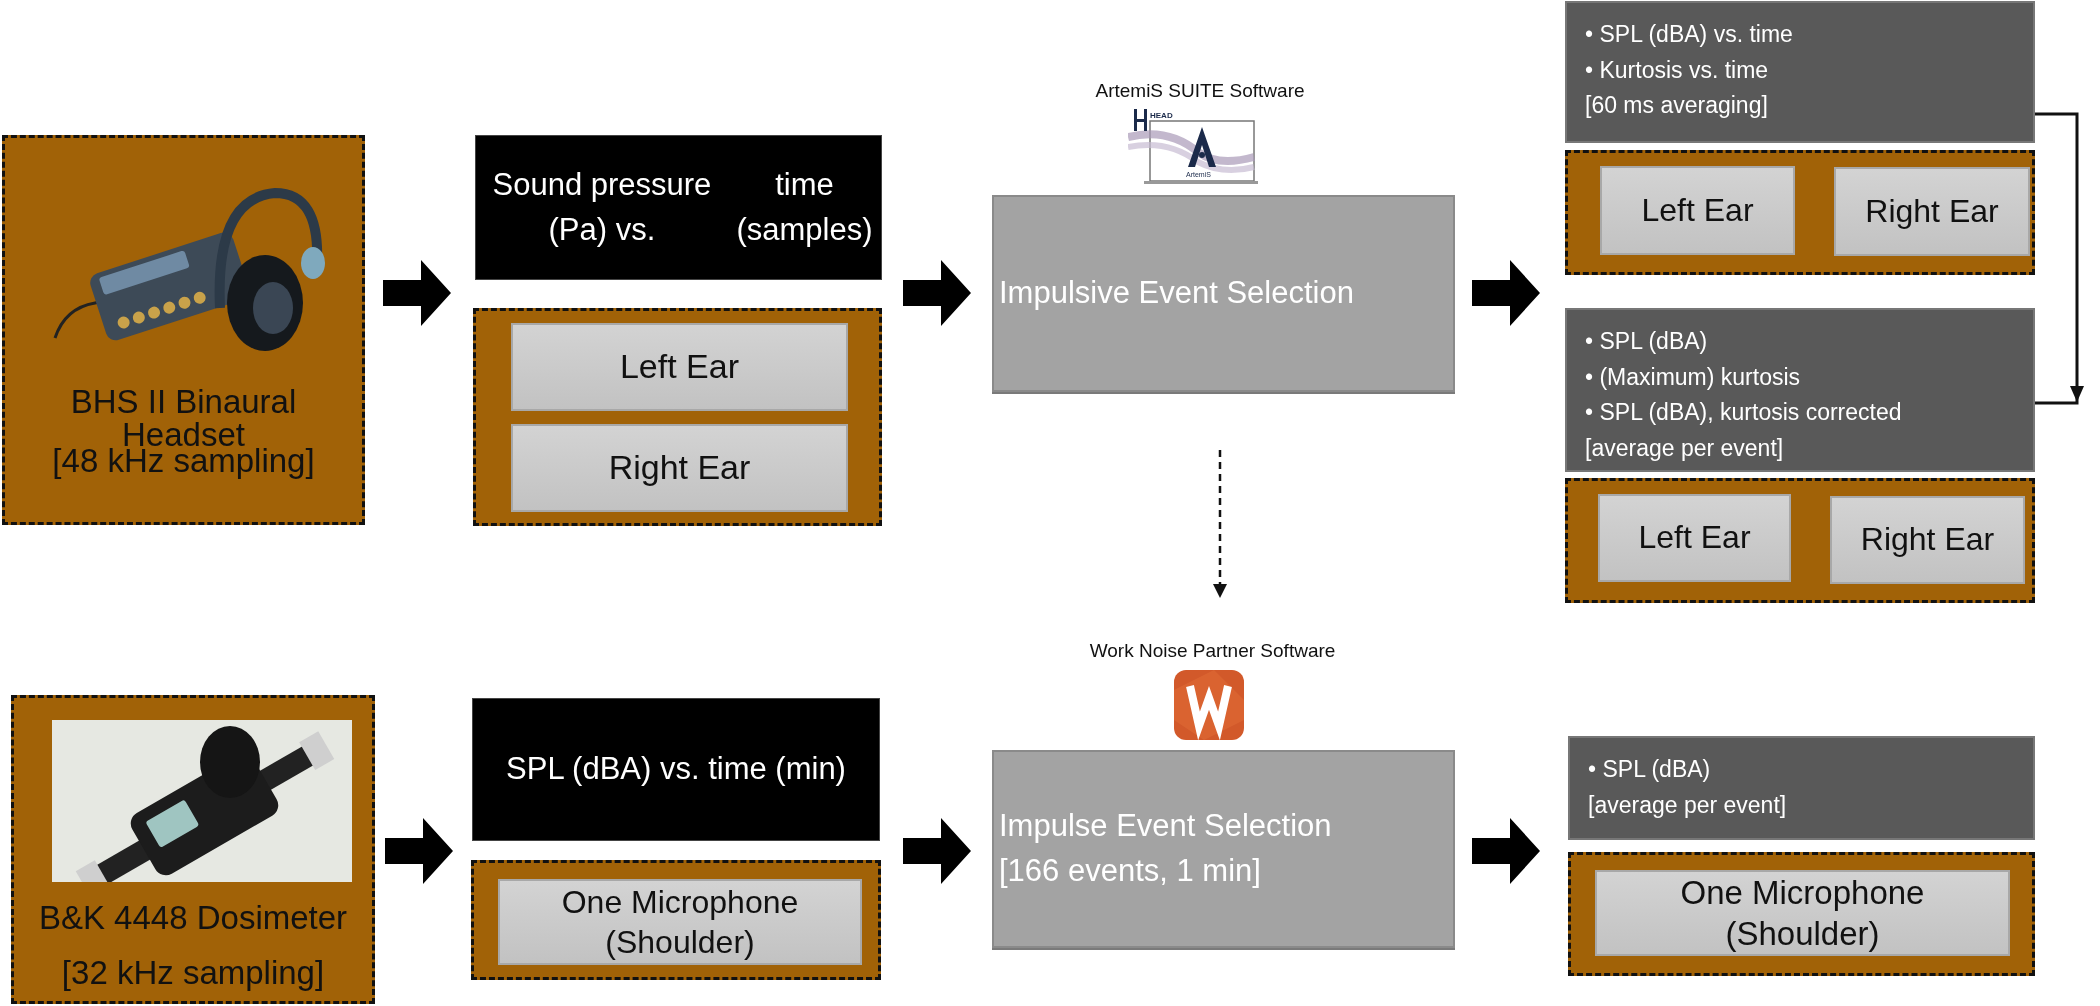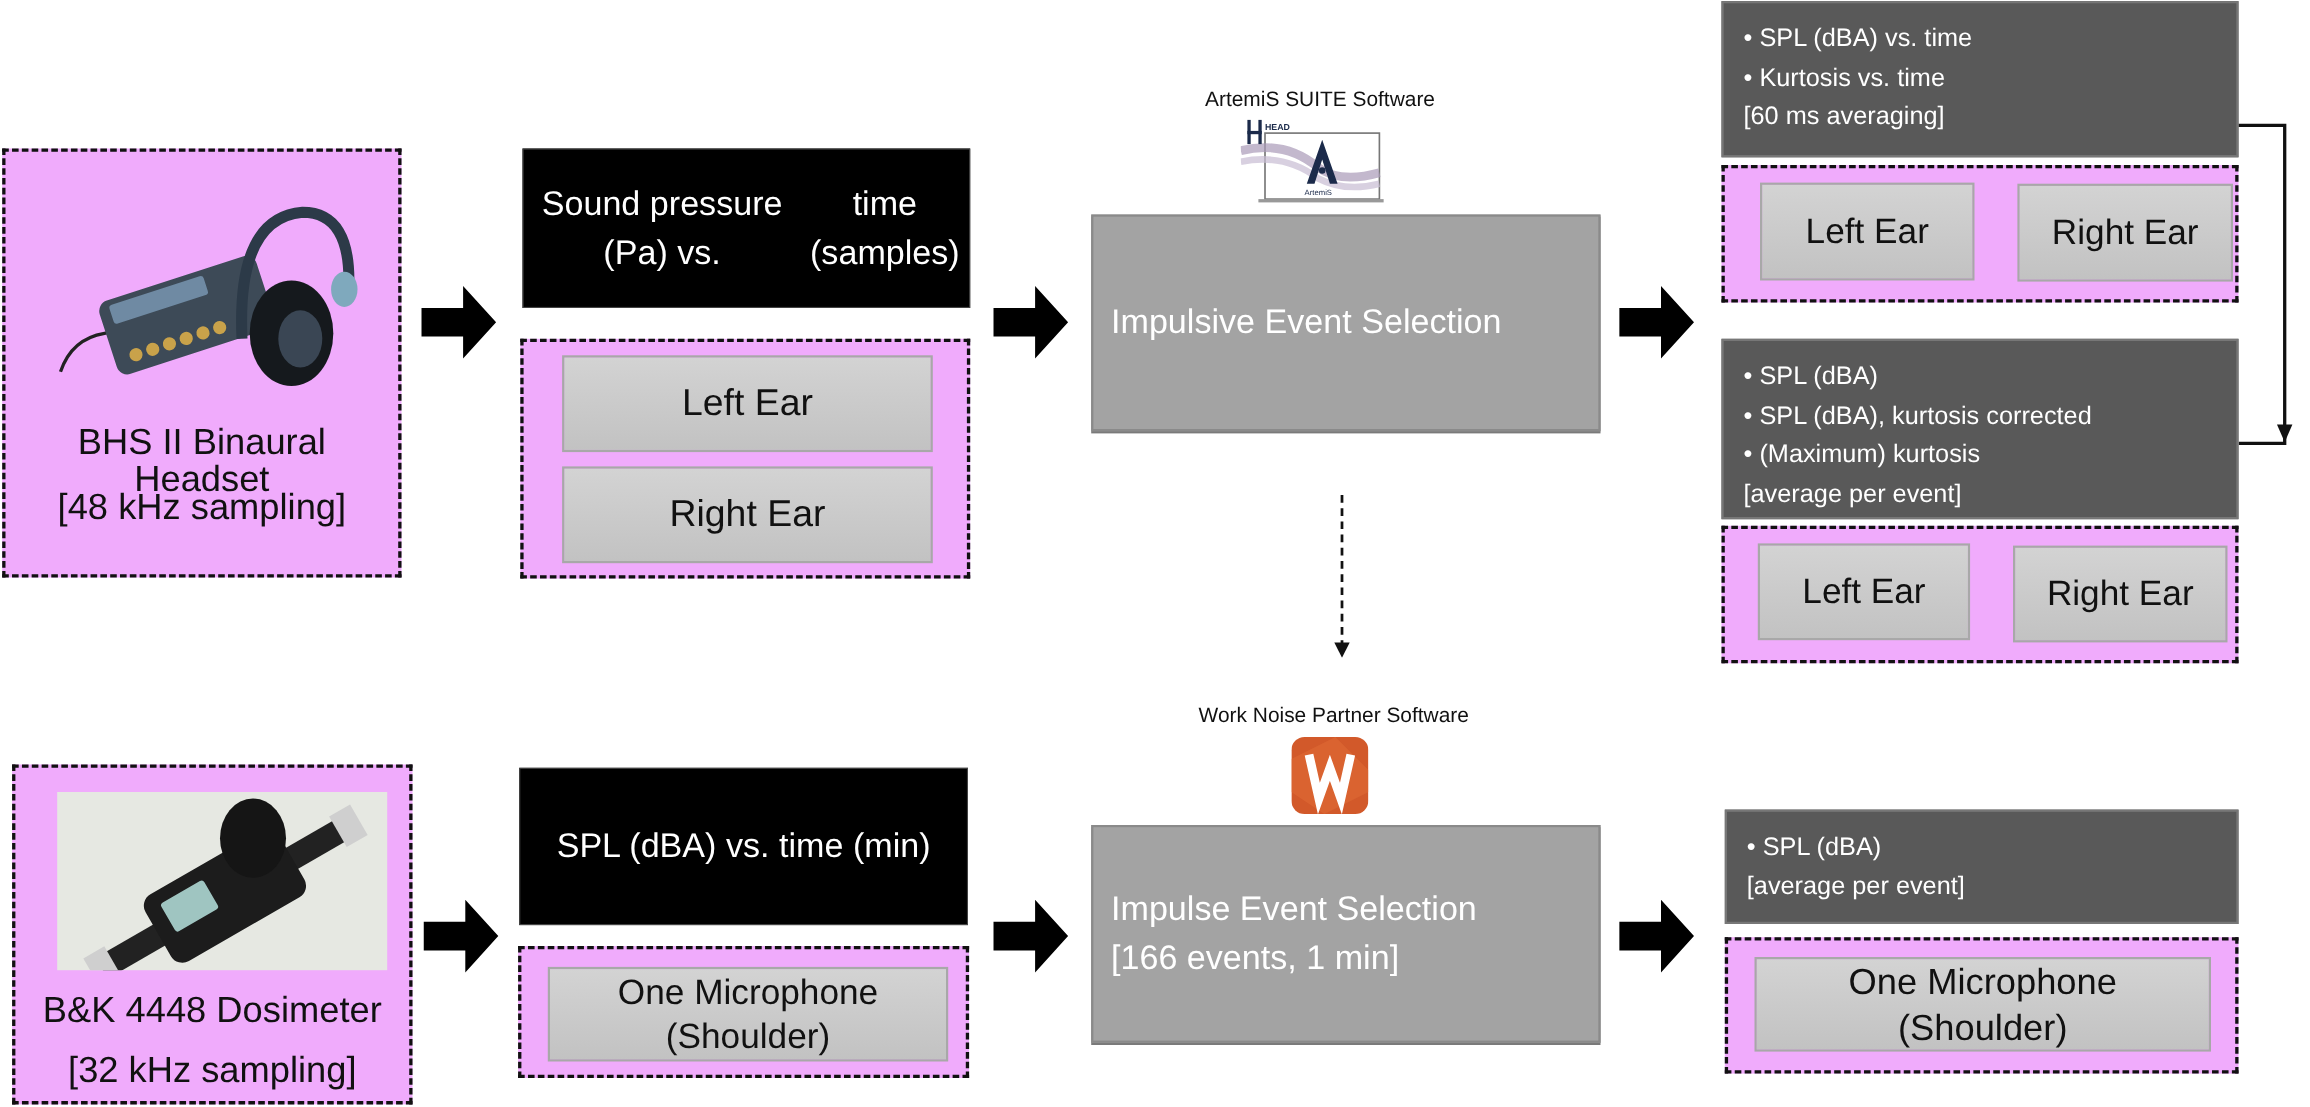--- a/index.html
+++ b/index.html
@@ -1,23 +1,23 @@
 <!DOCTYPE html>
 <html><head>
 <meta charset="utf-8">
 <style>
   html, body { margin: 0; padding: 0; background: #ffffff; }
   body { width: 2100px; height: 1006px; position: relative; overflow: hidden;
          font-family: "Liberation Sans", "DejaVu Sans", sans-serif; color: #111; }
   .abs { position: absolute; box-sizing: border-box; }
-  .dashed { border: 3px dashed #111; background: #f0abfc; }
+  .dashed { border: 3px dashed #111; background: #a16207; }
   .black-box { background: #000; color: #fff; display: flex; align-items: center; justify-content: center;
                text-align: center; font-size: 31px; line-height: 1.45; border: 1px solid #444; }
   .gray-box { background: #a3a3a3; color: #fff; border: 2px solid #8a8a8a; box-shadow: 0 2px 0 #7a7a7a;
-              display: flex; flex-direction: column; justify-content: center; padding-left: 16px;
+              display: flex; flex-direction: column; justify-content: center; padding-left: 5px;
               font-size: 31px; line-height: 1.45; }
   .dark-box { background: #595959; color: #fff; border: 2px solid #777; padding: 14px 18px;
               font-size: 23px; line-height: 1.55; }
   .dark-box .line { display: block; white-space: nowrap; }
   .ear { background: linear-gradient(#d3d3d3, #c2c2c2); border: 2px solid #a8a8a8; color: #111;
          display: flex; align-items: center; justify-content: center; text-align: center;
          font-size: 34px; line-height: 1.35; }
   .device-label { text-align: center; font-size: 33px; color: #111; line-height: 1; }
   .sw-label { text-align: center; font-size: 19px; color: #111; white-space: nowrap; }
   .arrow { width: 70px; height: 70px; }
@@ -131,24 +131,24 @@
     <polyline points="0,6 42,6 42,295 0,295" stroke="#111" stroke-width="3" fill="none"></polyline>
     <polygon points="35,278 49,278 42,294" fill="#111"></polygon>
   </svg>
 </div>
 
 <div class="abs dark-box" style="left:1565px; top:308px; width:470px; height:164px;">
   <span class="line">
     <span>•</span> <span>SPL (dBA)</span>
   </span>
   <span class="line">
+    <span>•</span> <span>(Maximum) kurtosis</span>
+  </span>
+  <span class="line">
     <span>•</span> <span>SPL (dBA), kurtosis corrected</span>
-  </span>
-  <span class="line">
-    <span>•</span> <span>(Maximum) kurtosis</span>
   </span>
   <span class="line">[average per event]</span>
 </div>
 <div class="abs dashed" style="left:1565px; top:478px; width:470px; height:125px;">
   <div class="abs ear" style="left:30px; top:13px; width:193px; height:88px; font-size:32px;">Left Ear</div>
   <div class="abs ear" style="left:262px; top:15px; width:195px; height:88px; font-size:32px;">Right Ear</div>
 </div>
 
 <div class="abs dashed" style="left:11px; top:695px; width:364px; height:309px;">
   <div class="abs" style="left:38px; top:22px; width:300px; height:162px; background:#e6e8e2;">

